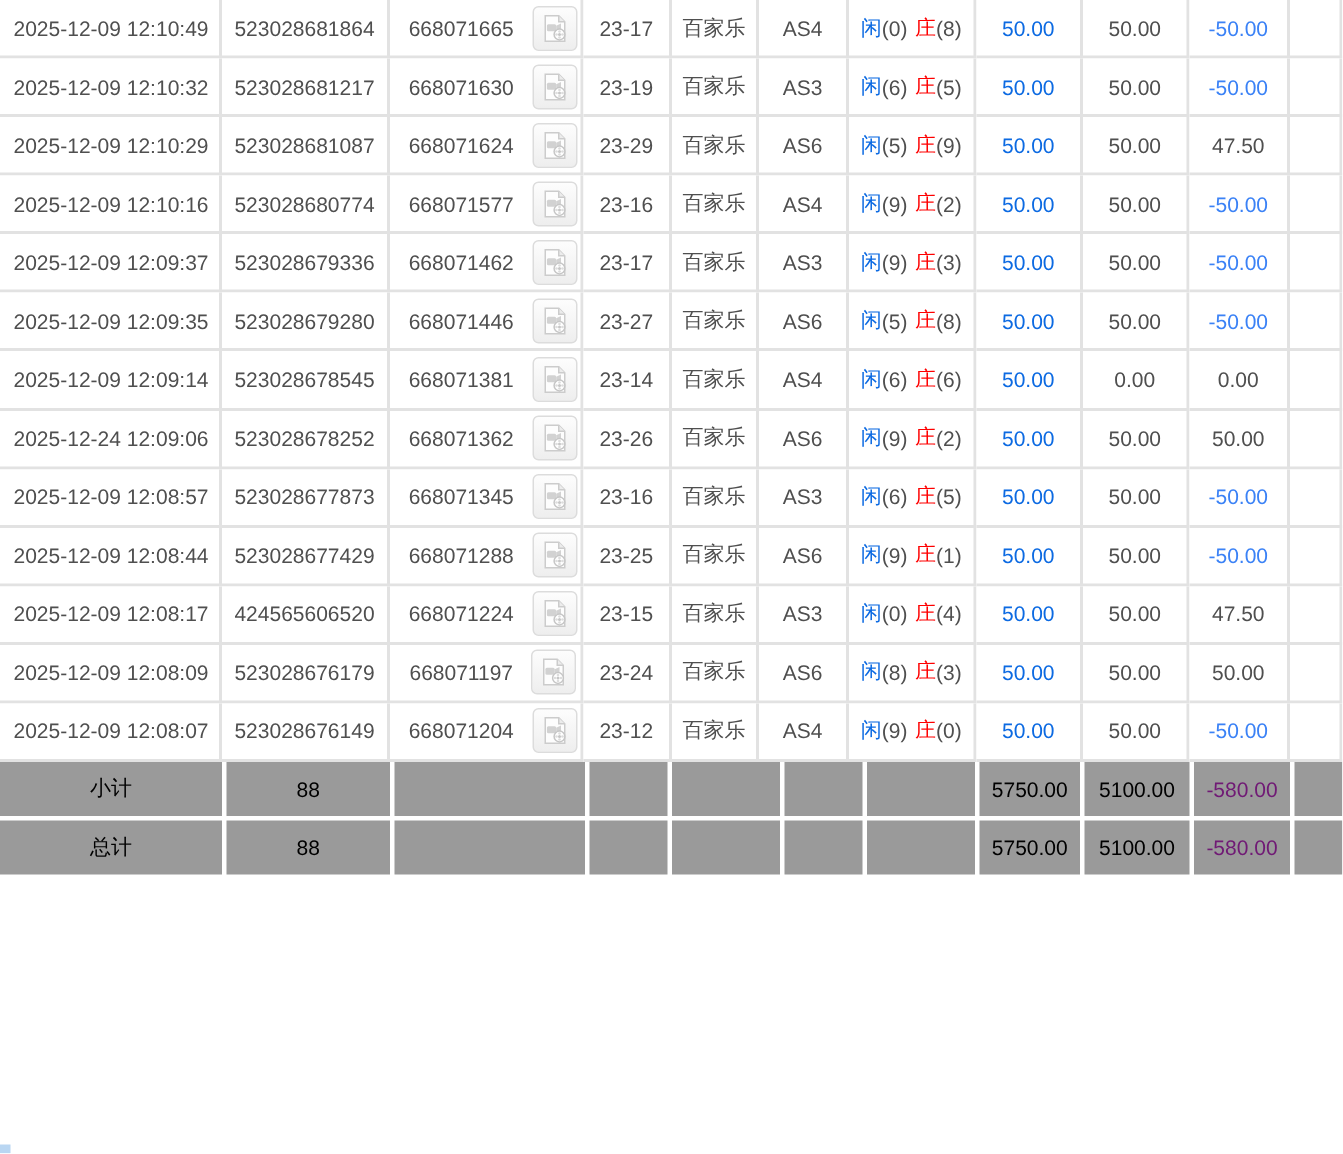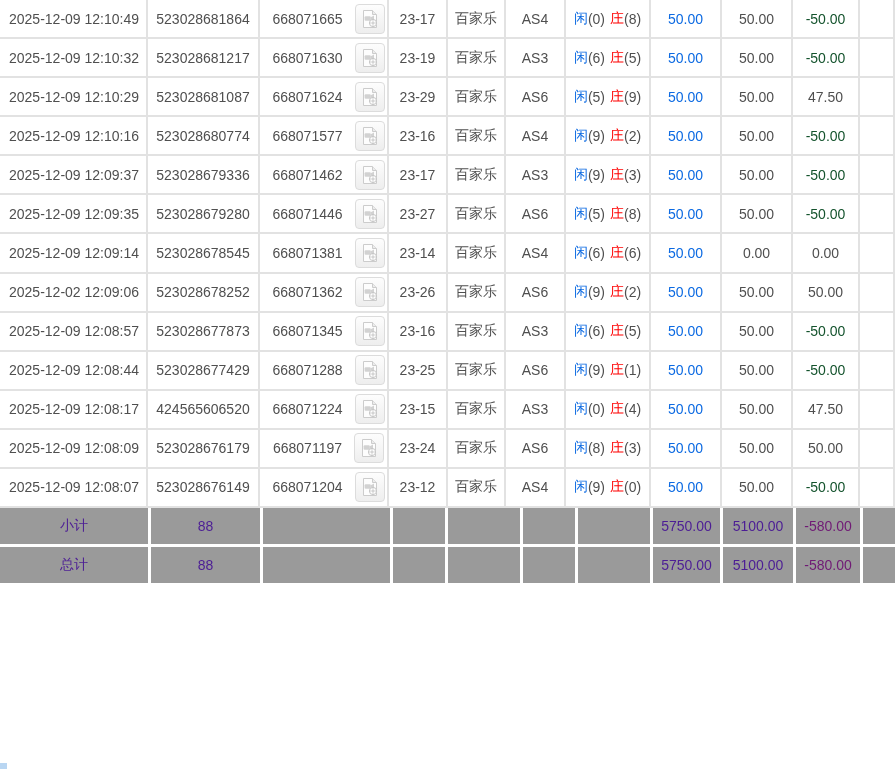--- a/index.html
+++ b/index.html
@@ -26,42 +26,42 @@
     border-right: 2px solid #e2e2e2;
     border-bottom: 2px solid #e2e2e2;
     background: #fff;
     white-space: nowrap;
     overflow: hidden;
   }
   .cell.time { justify-content: flex-start; padding-left: 9px; }
   .cell.round { gap: 12px; padding-left: 10px; }
   .blue { color: #0c6ae2; }
   .red  { color: #fe0000; }
-  .neg  { color: #14532d; }
+  .neg  { color: #3b82f6; }
   .sp   { display: inline-block; width: 5px; }
   .result-cell span { display: inline-block; }
   
   .video-btn {
     width: 30px; height: 30px;
     border: 1px solid #dcdcdc; border-radius: 4px;
     background: linear-gradient(#fdfdfd, #eeeeee);
     display: flex; align-items: center; justify-content: center;
     padding: 0; cursor: pointer; flex: 0 0 auto;
   }
   
   .summary {
     display: grid;
     grid-template-columns: 148px 109px 127px 52px 72px 52px 72px 67px 70px 64px 32px;
     grid-auto-rows: 36px;
     column-gap: 3px; row-gap: 3px;
     background: #fff;
     width: 895px;
   }
   .scell {
-    background: #9a9a9a; color: #4c1d95;
+    background: #9a9a9a; color: #000000;
     display: flex; align-items: center; justify-content: center;
     white-space: nowrap; overflow: hidden;
   }
   .scell.neg { color: #701a75; }
   .corner-artifact {
     position: absolute; left: 0; top: 763px;
     width: 7px; height: 6px; background: #b9d6f2;
   }
 </style>
 </head>
@@ -316,21 +316,21 @@
         <span class="red">庄</span>
         <span>(6)</span>
       </div>
       <div class="cell blue">50.00</div>
       <div class="cell">0.00</div>
       <div class="cell">0.00</div>
       <div class="cell"></div>
     </div>
 
     <div class="rrow">
-      <div class="cell time">2025-12-02 12:09:06</div>
+      <div class="cell time">2025-12-24 12:09:06</div>
       <div class="cell">523028678252</div>
       <div class="cell round">
         <span>668071362</span>
         <button class="video-btn" type="button">
           <svg width="20" height="20" viewBox="0 0 20 20" aria-hidden="true">
             <path d="M3.5 1.5 h9 l4 4 v13 h-13 z" fill="#fdfdfd" stroke="#cccccc" stroke-width="1"></path>
             <path d="M12.5 1.5 v4 h4" fill="#ececec" stroke="#cccccc" stroke-width="1"></path>
             <rect x="4.6" y="7.2" width="6.2" height="4.6" rx="1" fill="#d2d2d2"></rect>
             <path d="M10.8 8.2 l3.2 -1.6 v5.4 l-3.2 -1.6 z" fill="#d2d2d2"></path>
             <circle cx="13" cy="14" r="3.6" fill="#ffffff" stroke="#c6c6c6" stroke-width="1"></circle>

